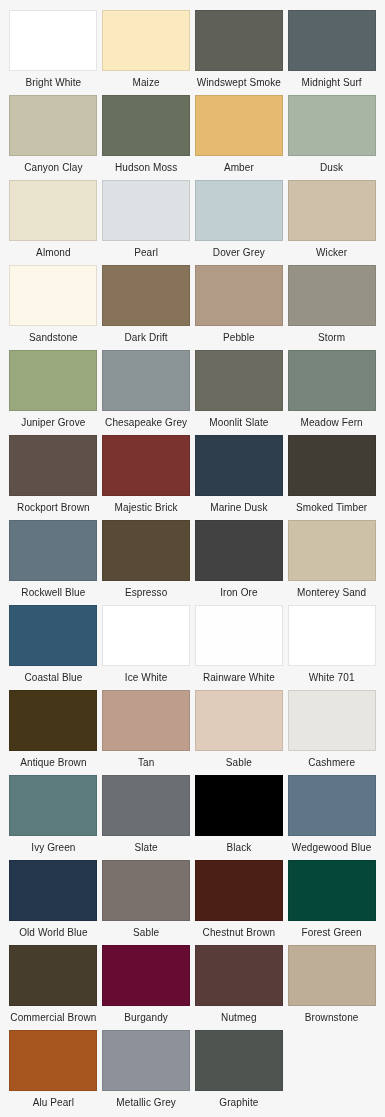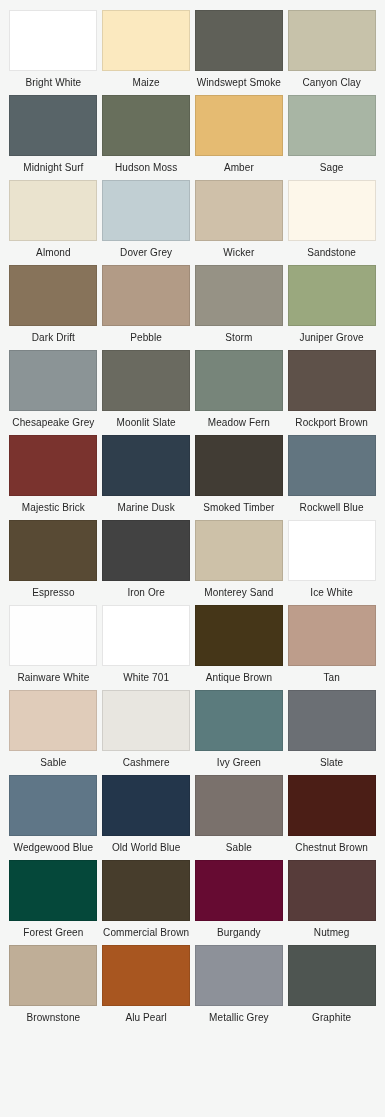--- a/index.html
+++ b/index.html
@@ -57,44 +57,48 @@
     </div>
     <div class="swatch-cell">
       <div class="swatch-chip" style="background-color: rgb(251, 233, 191);"></div>
       <div class="swatch-label">Maize</div>
     </div>
     <div class="swatch-cell">
       <div class="swatch-chip" style="background-color: rgb(95, 96, 88);"></div>
       <div class="swatch-label">Windswept Smoke</div>
     </div>
     <div class="swatch-cell">
+      <div class="swatch-chip" style="background-color: rgb(88, 100, 104);"></div>
+      <div class="swatch-label">Midnight Surf</div>
+    </div>
+    <div class="swatch-cell">
       <div class="swatch-chip" style="background-color: rgb(199, 194, 170);"></div>
       <div class="swatch-label">Canyon Clay</div>
     </div>
     <div class="swatch-cell">
-      <div class="swatch-chip" style="background-color: rgb(88, 100, 104);"></div>
-      <div class="swatch-label">Midnight Surf</div>
-    </div>
-    <div class="swatch-cell">
       <div class="swatch-chip" style="background-color: rgb(104, 111, 92);"></div>
       <div class="swatch-label">Hudson Moss</div>
     </div>
     <div class="swatch-cell">
       <div class="swatch-chip" style="background-color: rgb(229, 187, 114);"></div>
       <div class="swatch-label">Amber</div>
     </div>
     <div class="swatch-cell">
       <div class="swatch-chip" style="background-color: rgb(168, 181, 164);"></div>
-      <div class="swatch-label">Sage</div>
+      <div class="swatch-label">Dusk</div>
     </div>
     <div class="swatch-cell">
       <div class="swatch-chip" style="background-color: rgb(234, 227, 206);"></div>
       <div class="swatch-label">Almond</div>
     </div>
     <div class="swatch-cell">
+      <div class="swatch-chip" style="background-color: rgb(221, 225, 227);"></div>
+      <div class="swatch-label">Pearl</div>
+    </div>
+    <div class="swatch-cell">
       <div class="swatch-chip" style="background-color: rgb(193, 207, 211);"></div>
       <div class="swatch-label">Dover Grey</div>
     </div>
     <div class="swatch-cell">
       <div class="swatch-chip" style="background-color: rgb(207, 192, 169);"></div>
       <div class="swatch-label">Wicker</div>
     </div>
     <div class="swatch-cell">
       <div class="swatch-chip" style="background-color: rgb(253, 247, 234);"></div>
       <div class="swatch-label">Sandstone</div>
@@ -153,20 +157,24 @@
     </div>
     <div class="swatch-cell">
       <div class="swatch-chip" style="background-color: rgb(66, 66, 66);"></div>
       <div class="swatch-label">Iron Ore</div>
     </div>
     <div class="swatch-cell">
       <div class="swatch-chip" style="background-color: rgb(205, 193, 168);"></div>
       <div class="swatch-label">Monterey Sand</div>
     </div>
     <div class="swatch-cell">
+      <div class="swatch-chip" style="background-color: rgb(51, 89, 114);"></div>
+      <div class="swatch-label">Coastal Blue</div>
+    </div>
+    <div class="swatch-cell">
       <div class="swatch-chip" style="background-color: rgb(255, 255, 255);"></div>
       <div class="swatch-label">Ice White</div>
     </div>
     <div class="swatch-cell">
       <div class="swatch-chip" style="background-color: rgb(254, 254, 254);"></div>
       <div class="swatch-label">Rainware White</div>
     </div>
     <div class="swatch-cell">
       <div class="swatch-chip" style="background-color: rgb(255, 255, 255);"></div>
       <div class="swatch-label">White 701</div>
@@ -187,20 +195,24 @@
       <div class="swatch-chip" style="background-color: rgb(232, 230, 224);"></div>
       <div class="swatch-label">Cashmere</div>
     </div>
     <div class="swatch-cell">
       <div class="swatch-chip" style="background-color: rgb(91, 123, 125);"></div>
       <div class="swatch-label">Ivy Green</div>
     </div>
     <div class="swatch-cell">
       <div class="swatch-chip" style="background-color: rgb(107, 111, 116);"></div>
       <div class="swatch-label">Slate</div>
+    </div>
+    <div class="swatch-cell">
+      <div class="swatch-chip" style="background-color: rgb(0, 0, 0);"></div>
+      <div class="swatch-label">Black</div>
     </div>
     <div class="swatch-cell">
       <div class="swatch-chip" style="background-color: rgb(95, 118, 135);"></div>
       <div class="swatch-label">Wedgewood Blue</div>
     </div>
     <div class="swatch-cell">
       <div class="swatch-chip" style="background-color: rgb(35, 54, 75);"></div>
       <div class="swatch-label">Old World Blue</div>
     </div>
     <div class="swatch-cell">

